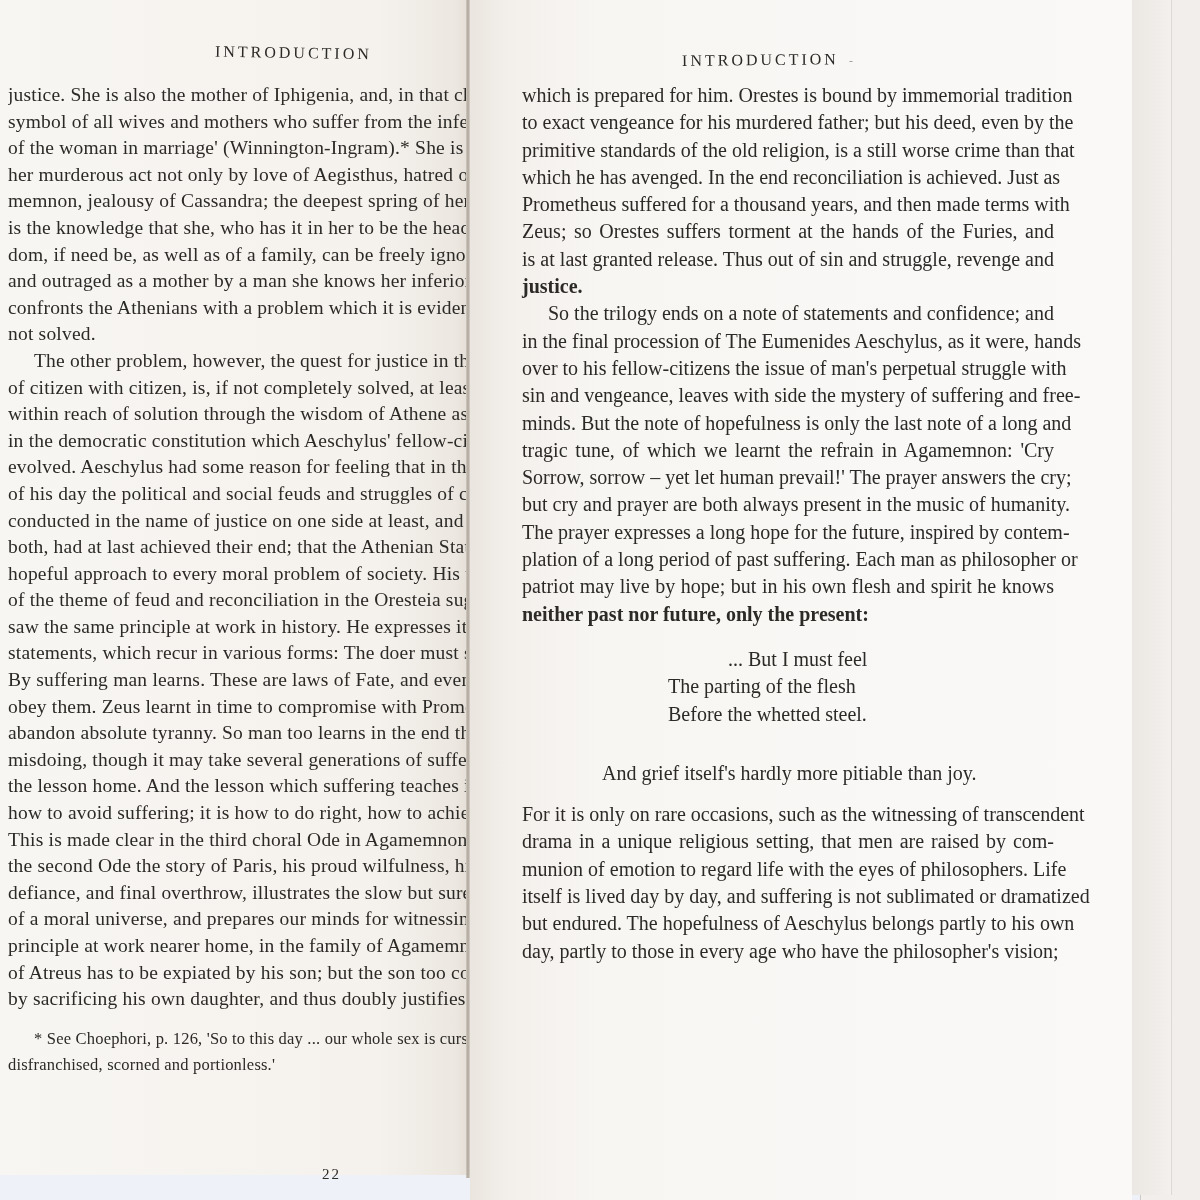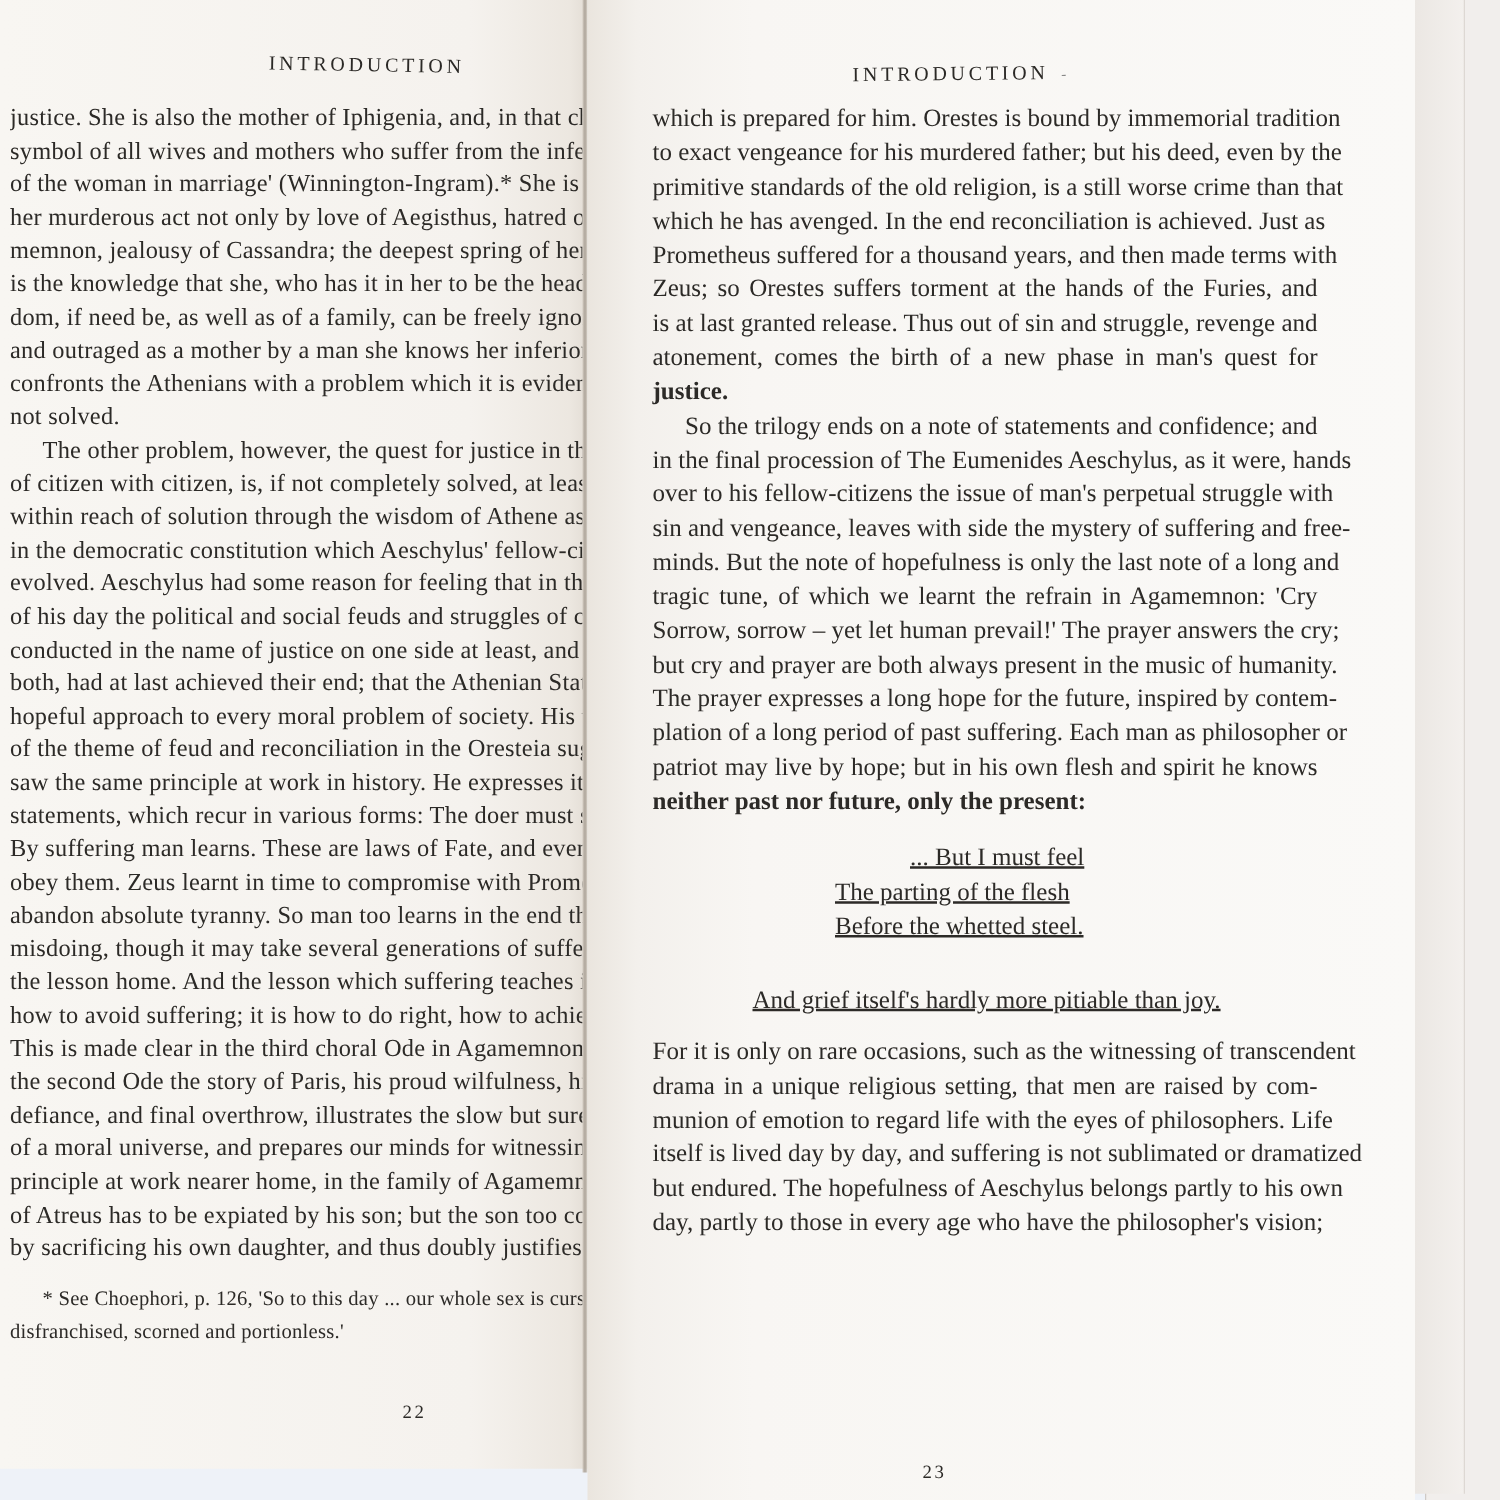--- a/index.html
+++ b/index.html
@@ -114,38 +114,38 @@
       white-space: nowrap;
       text-align: justify;
       text-align-last: justify;
       height: 27.3px;
     }
     .line.last { text-align-last: left; font-weight: bold; }
     .line.indent { padding-left: 26px; }
     .verse {
       text-align: right;
       text-align-last: left !important;
-      text-decoration: underline;
     }
     .verse-1 { padding-left: 206px; }
     .verse-2 { padding-left: 146px; }
     .verse-3 { padding-left: 146px; }
     .verse-quote { padding-left: 80px; }
     .gap-small { height: 14px; }
     .gap-mid { height: 18px; }
     .footnote {
       font-size: 16.5px !important;
       line-height: 23px !important;
     }
     .page-number {
       position: absolute;
       font-family: "Liberation Serif", serif;
       font-size: 15px;
       color: #2c2a27;
       letter-spacing: 2px;
+      margin-top: 44px;
     }
     .left-page .page-number { left: 322px; top: 1122px; }
     .right-page .page-number { left: 268px; top: 1170px; }
     .left-page .text-block .line:nth-child(n) { transform-origin: left center; }
   </style>
 </head>
 <body>
 
 <div class="scene">
   <div class="back-cover"></div>
@@ -210,21 +210,20 @@
     </div>
     <div class="text-block">
       <div>
         <div class="line">which is prepared for him. Orestes is bound by immemorial tradition</div>
         <div class="line">to exact vengeance for his murdered father; but his deed, even by the</div>
         <div class="line">primitive standards of the old religion, is a still worse crime than that</div>
         <div class="line">which he has avenged. In the end reconciliation is achieved. Just as</div>
         <div class="line">Prometheus suffered for a thousand years, and then made terms with</div>
         <div class="line">Zeus; so Orestes suffers torment at the hands of the Furies, and</div>
         <div class="line">is at last granted release. Thus out of sin and struggle, revenge and</div>
-        <div class="line">atonement, comes the birth of a new phase in man's quest for</div>
         <div class="line last">justice.</div>
       </div>
       <div>
         <div class="line indent">So the trilogy ends on a note of statements and confidence; and</div>
         <div class="line">in the final procession of The Eumenides Aeschylus, as it were, hands</div>
         <div class="line">over to his fellow-citizens the issue of man's perpetual struggle with</div>
         <div class="line">sin and vengeance, leaves with side the mystery of suffering and free-</div>
         <div class="line">minds. But the note of hopefulness is only the last note of a long and</div>
         <div class="line">tragic tune, of which we learnt the refrain in Agamemnon: 'Cry</div>
         <div class="line">Sorrow, sorrow – yet let human prevail!' The prayer answers the cry;</div>

